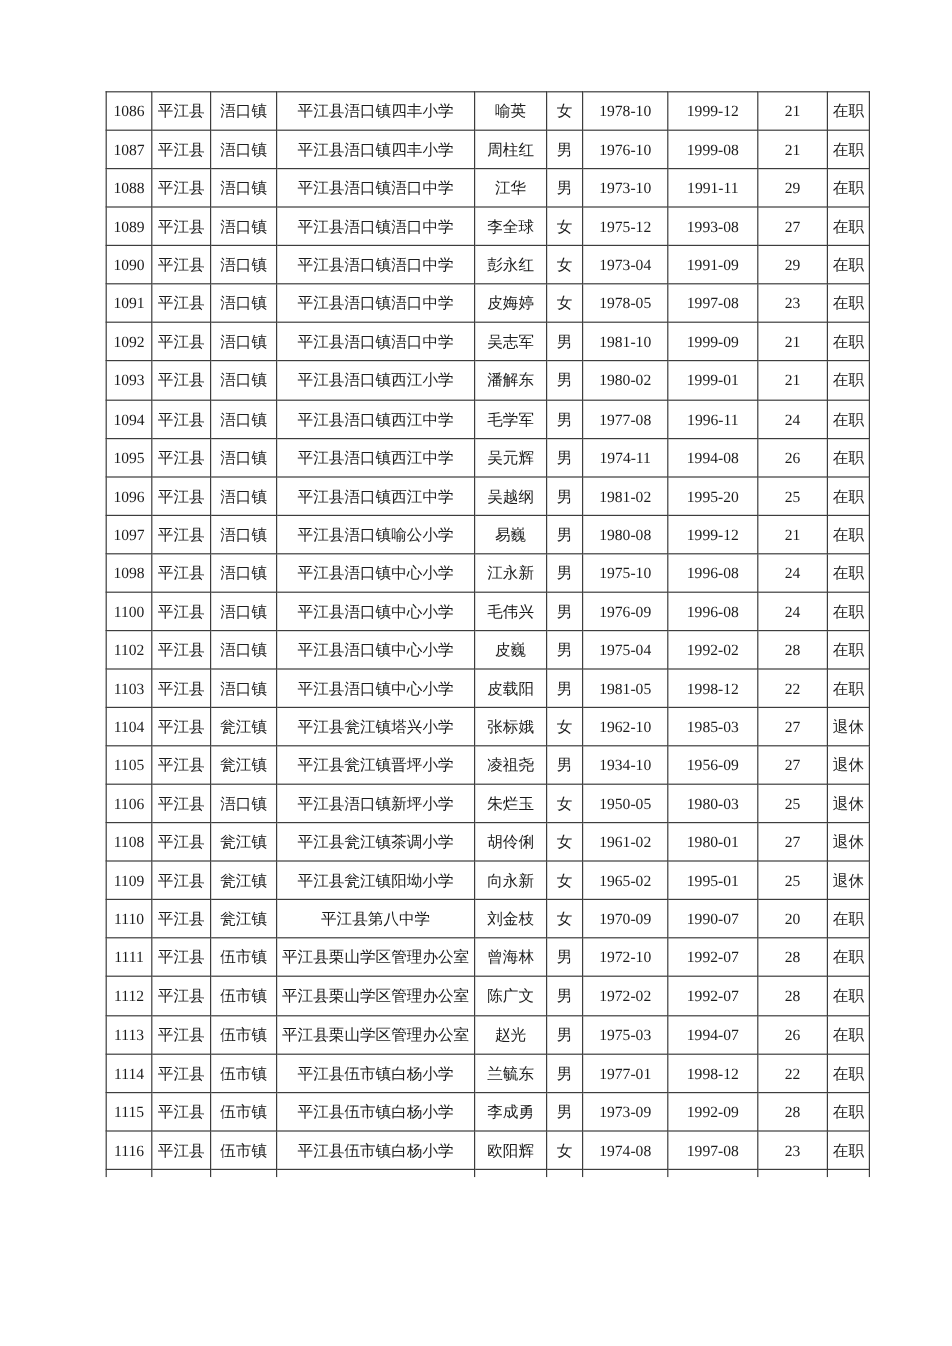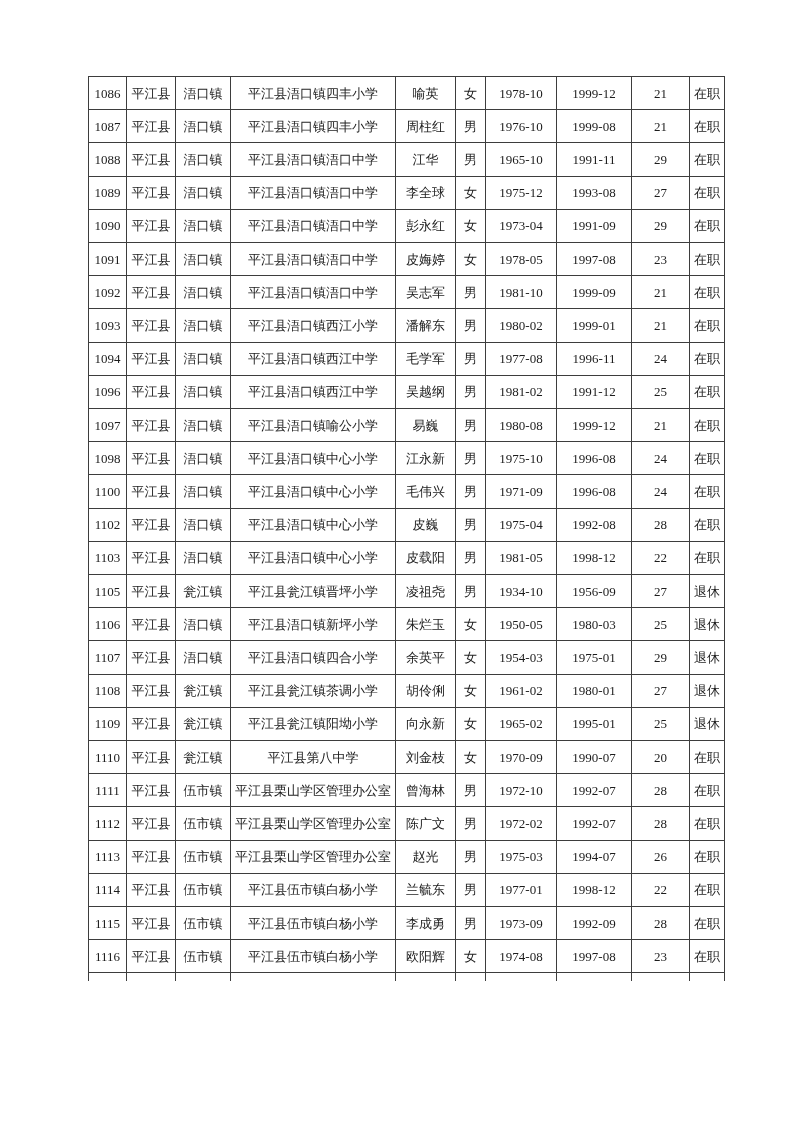--- a/index.html
+++ b/index.html
@@ -88,21 +88,21 @@
           <td>21</td>
           <td>在职</td>
         </tr>
         <tr>
           <td>1088</td>
           <td>平江县</td>
           <td>浯口镇</td>
           <td>平江县浯口镇浯口中学</td>
           <td>江华</td>
           <td>男</td>
-          <td>1965-10</td>
+          <td>1973-10</td>
           <td>1991-11</td>
           <td>29</td>
           <td>在职</td>
         </tr>
         <tr>
           <td>1089</td>
           <td>平江县</td>
           <td>浯口镇</td>
           <td>平江县浯口镇浯口中学</td>
           <td>李全球</td>
@@ -166,28 +166,40 @@
           <td>浯口镇</td>
           <td>平江县浯口镇西江中学</td>
           <td>毛学军</td>
           <td>男</td>
           <td>1977-08</td>
           <td>1996-11</td>
           <td>24</td>
           <td>在职</td>
         </tr>
         <tr>
+          <td>1095</td>
+          <td>平江县</td>
+          <td>浯口镇</td>
+          <td>平江县浯口镇西江中学</td>
+          <td>吴元辉</td>
+          <td>男</td>
+          <td>1974-11</td>
+          <td>1994-08</td>
+          <td>26</td>
+          <td>在职</td>
+        </tr>
+        <tr>
           <td>1096</td>
           <td>平江县</td>
           <td>浯口镇</td>
           <td>平江县浯口镇西江中学</td>
           <td>吴越纲</td>
           <td>男</td>
           <td>1981-02</td>
-          <td>1991-12</td>
+          <td>1995-20</td>
           <td>25</td>
           <td>在职</td>
         </tr>
         <tr>
           <td>1097</td>
           <td>平江县</td>
           <td>浯口镇</td>
           <td>平江县浯口镇喻公小学</td>
           <td>易巍</td>
           <td>男</td>
@@ -208,48 +220,60 @@
           <td>24</td>
           <td>在职</td>
         </tr>
         <tr>
           <td>1100</td>
           <td>平江县</td>
           <td>浯口镇</td>
           <td>平江县浯口镇中心小学</td>
           <td>毛伟兴</td>
           <td>男</td>
-          <td>1971-09</td>
+          <td>1976-09</td>
           <td>1996-08</td>
           <td>24</td>
           <td>在职</td>
         </tr>
         <tr>
           <td>1102</td>
           <td>平江县</td>
           <td>浯口镇</td>
           <td>平江县浯口镇中心小学</td>
           <td>皮巍</td>
           <td>男</td>
           <td>1975-04</td>
-          <td>1992-08</td>
+          <td>1992-02</td>
           <td>28</td>
           <td>在职</td>
         </tr>
         <tr>
           <td>1103</td>
           <td>平江县</td>
           <td>浯口镇</td>
           <td>平江县浯口镇中心小学</td>
           <td>皮载阳</td>
           <td>男</td>
           <td>1981-05</td>
           <td>1998-12</td>
           <td>22</td>
           <td>在职</td>
+        </tr>
+        <tr>
+          <td>1104</td>
+          <td>平江县</td>
+          <td>瓮江镇</td>
+          <td>平江县瓮江镇塔兴小学</td>
+          <td>张标娥</td>
+          <td>女</td>
+          <td>1962-10</td>
+          <td>1985-03</td>
+          <td>27</td>
+          <td>退休</td>
         </tr>
         <tr>
           <td>1105</td>
           <td>平江县</td>
           <td>瓮江镇</td>
           <td>平江县瓮江镇晋坪小学</td>
           <td>凌祖尧</td>
           <td>男</td>
           <td>1934-10</td>
           <td>1956-09</td>
@@ -259,32 +283,20 @@
         <tr>
           <td>1106</td>
           <td>平江县</td>
           <td>浯口镇</td>
           <td>平江县浯口镇新坪小学</td>
           <td>朱烂玉</td>
           <td>女</td>
           <td>1950-05</td>
           <td>1980-03</td>
           <td>25</td>
-          <td>退休</td>
-        </tr>
-        <tr>
-          <td>1107</td>
-          <td>平江县</td>
-          <td>浯口镇</td>
-          <td>平江县浯口镇四合小学</td>
-          <td>余英平</td>
-          <td>女</td>
-          <td>1954-03</td>
-          <td>1975-01</td>
-          <td>29</td>
           <td>退休</td>
         </tr>
         <tr>
           <td>1108</td>
           <td>平江县</td>
           <td>瓮江镇</td>
           <td>平江县瓮江镇茶调小学</td>
           <td>胡伶俐</td>
           <td>女</td>
           <td>1961-02</td>

